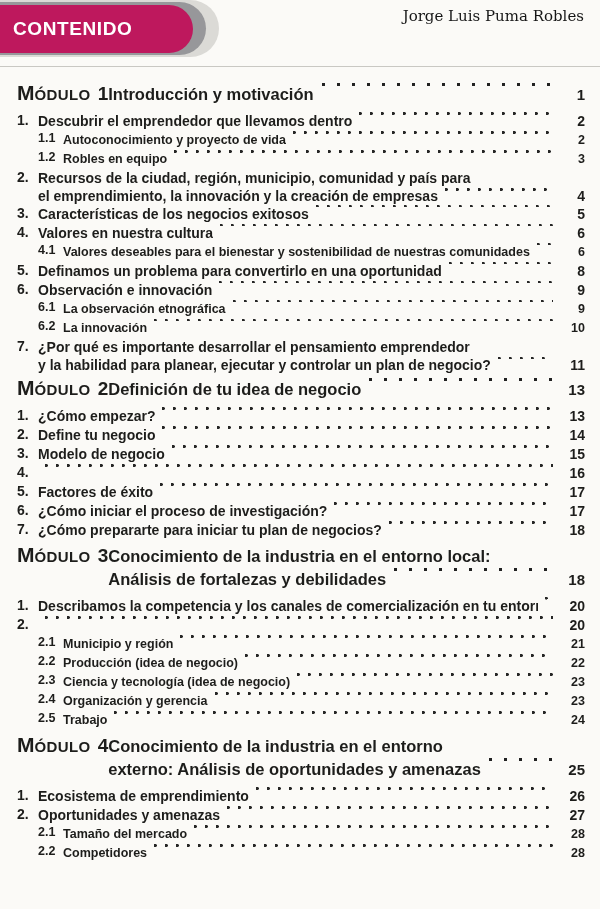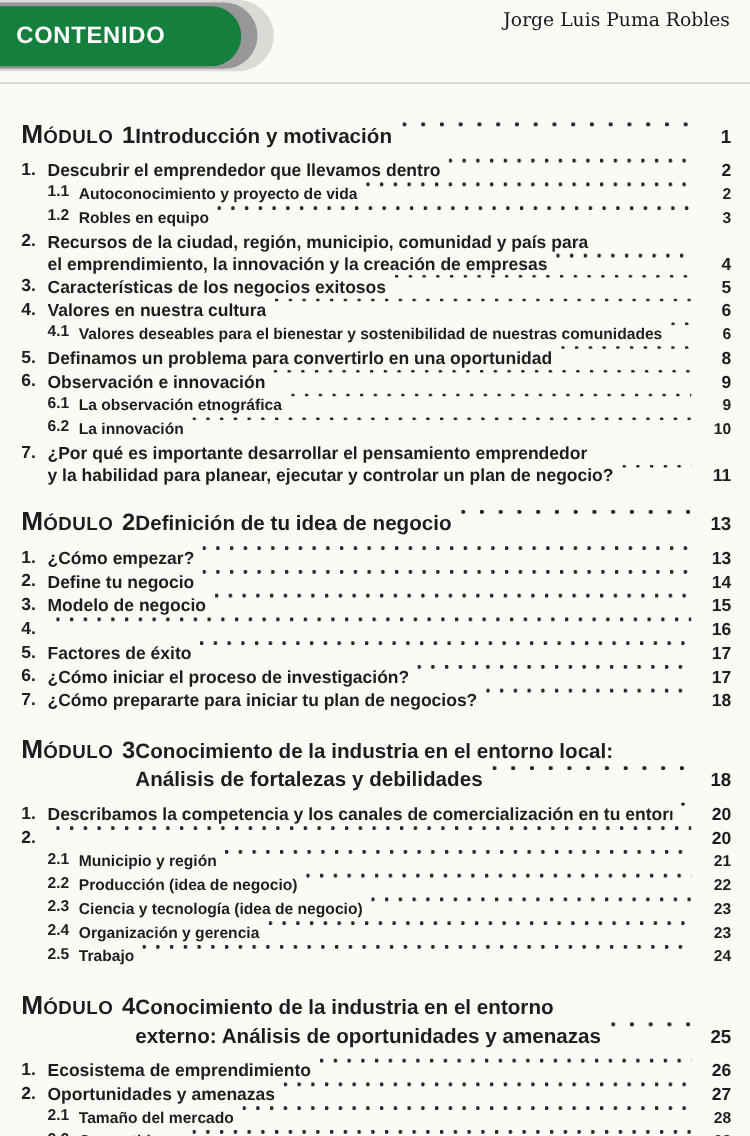--- a/index.html
+++ b/index.html
@@ -8,30 +8,30 @@
     background:#fbfaf7;color:#1d1d1b;
     font-family:"Liberation Sans", sans-serif;
   }
   
   .ribbon{position:absolute;top:0;left:0;width:240px;height:62px;}
   .ribbon .l3{position:absolute;top:0;left:0;width:219px;height:57px;
     background:#dbdad6;border-radius:0 30px 30px 0;}
   .ribbon .l2{position:absolute;top:2px;left:0;width:206px;height:53px;
     background:#97979a;border-radius:0 28px 28px 0;}
   .ribbon .l1{position:absolute;top:5px;left:0;width:193px;height:48px;
-    background:#15803d;border-radius:0 26px 26px 0;
+    background:#be185d;border-radius:0 26px 26px 0;
     display:flex;align-items:center;padding-left:13px;box-sizing:border-box;}
   .banner-text{color:#fff;font-weight:bold;font-size:19px;letter-spacing:.6px;}
   .author{position:absolute;top:7px;right:16px;
     font-family:"DejaVu Serif", serif;font-size:15px;color:#161616;}
   .rule{position:absolute;top:66px;left:0;width:600px;margin:0;border:none;
     border-top:1.5px solid #c9c8c3;}
   
   #toc{position:absolute;top:78px;left:17px;right:15px;}
-  .module{margin-top:18px;}
+  .module{margin-top:3px;}
   .mod-heading{display:flex;align-items:baseline;margin-bottom:6px;}
   .mod-label{flex:none;min-width:90px;font-weight:bold;white-space:nowrap;}
   .mc-first{font-size:21px;}
   .mc-rest{font-size:15px;letter-spacing:.4px;}
   .mod-num{font-size:19px;margin-left:7px;}
   .mod-title-col{flex:1;display:flex;flex-direction:column;}
   .mod-title-col .line{line-height:23px;font-weight:bold;font-size:16.5px;}
   
   .row{display:flex;align-items:flex-start;}
   .row .num{flex:none;font-weight:bold;}

